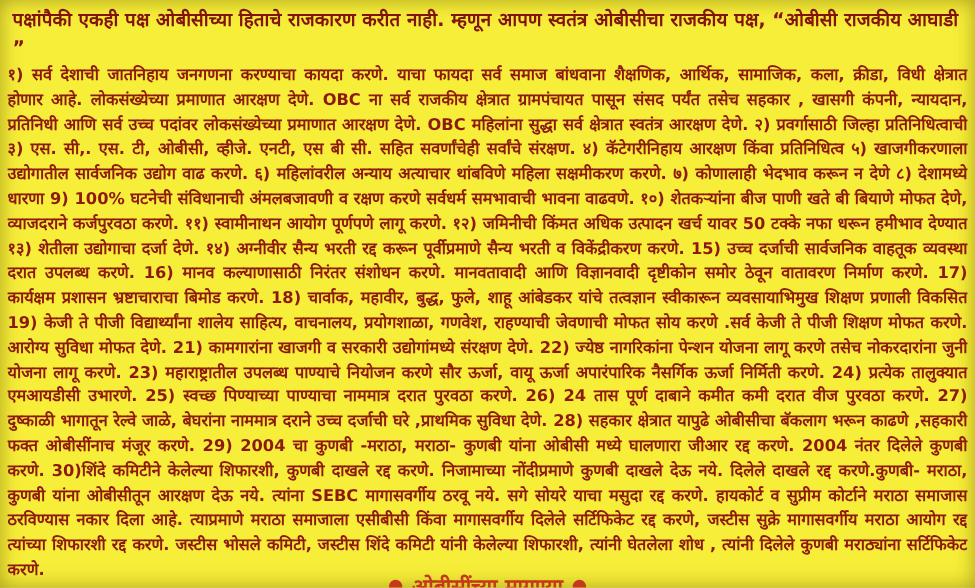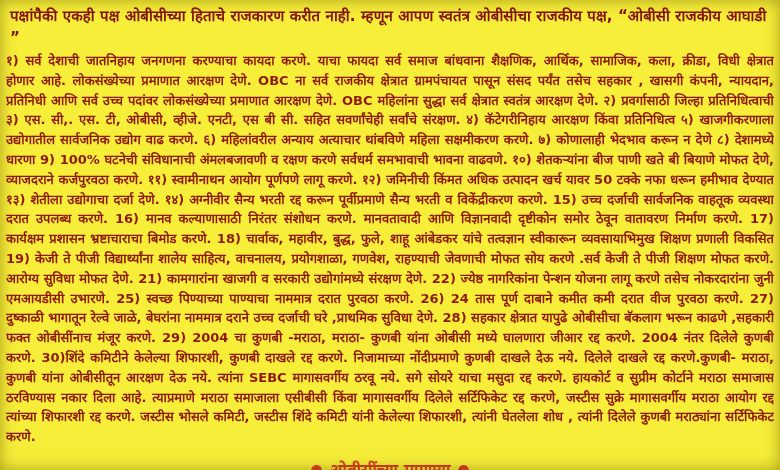--- a/index.html
+++ b/index.html
@@ -74,20 +74,21 @@
       <div class="body-line">प्रतिनिधी आणि सर्व उच्च पदांवर लोकसंख्येच्या प्रमाणात आरक्षण देणे.  OBC महिलांना सुद्धा सर्व क्षेत्रात स्वतंत्र आरक्षण देणे. २) प्रवर्गासाठी जिल्हा प्रतिनिधित्वाची हमी.</div>
       <div class="body-line">३) एस. सी,. एस. टी, ओबीसी, व्हीजे. एनटी, एस बी सी. सहित सवर्णांचेही सर्वांचे संरक्षण. ४) कॅटेगरीनिहाय आरक्षण किंवा प्रतिनिधित्व ५) खाजगीकरणाला विरोध,</div>
       <div class="body-line">उद्योगातील सार्वजनिक उद्योग वाढ करणे. ६) महिलांवरील अन्याय अत्याचार थांबविणे महिला सक्षमीकरण करणे. ७) कोणालाही भेदभाव करून न देणे ८) देशामध्ये धर्म</div>
       <div class="body-line">धारणा 9) 100% घटनेची संविधानाची अंमलबजावणी व रक्षण करणे सर्वधर्म समभावाची भावना वाढवणे.  १०) शेतकऱ्यांना बीज पाणी खते बी बियाणे मोफत देणे, नाममात्र</div>
       <div class="body-line">व्याजदराने कर्जपुरवठा करणे. ११) स्वामीनाथन आयोग पूर्णपणे लागू करणे. १२) जमिनीची किंमत अधिक उत्पादन खर्च यावर 50 टक्के नफा धरून हमीभाव देण्यात येईल.</div>
       <div class="body-line">१३) शेतीला उद्योगाचा दर्जा देणे. १४) अग्नीवीर सैन्य भरती रद्द करून पूर्वीप्रमाणे सैन्य भरती व विकेंद्रीकरण करणे. 15) उच्च दर्जाची सार्वजनिक वाहतूक व्यवस्था माफक</div>
       <div class="body-line">दरात उपलब्ध करणे. 16) मानव कल्याणासाठी निरंतर संशोधन करणे. मानवतावादी आणि विज्ञानवादी दृष्टीकोन समोर ठेवून वातावरण निर्माण करणे. 17) सर्वांसाठी न्याय</div>
       <div class="body-line">कार्यक्षम प्रशासन भ्रष्टाचाराचा बिमोड करणे. 18) चार्वाक, महावीर, बुद्ध, फुले, शाहू आंबेडकर यांचे तत्वज्ञान स्वीकारून व्यवसायाभिमुख शिक्षण प्रणाली विकसित करणे.</div>
       <div class="body-line">19) केजी ते पीजी विद्यार्थ्यांना शालेय साहित्य, वाचनालय, प्रयोगशाळा, गणवेश, राहण्याची जेवणाची मोफत सोय करणे .सर्व केजी ते पीजी शिक्षण मोफत करणे. 20) सर्व</div>
       <div class="body-line">आरोग्य सुविधा मोफत देणे. 21) कामगारांना खाजगी व सरकारी उद्योगांमध्ये संरक्षण देणे. 22) ज्येष्ठ नागरिकांना पेन्शन योजना लागू करणे तसेच नोकरदारांना जुनी पेन्शन</div>
+      <div class="body-line">योजना लागू करणे. 23) महाराष्ट्रातील उपलब्ध पाण्याचे नियोजन करणे सौर ऊर्जा, वायू ऊर्जा अपारंपारिक नैसर्गिक ऊर्जा निर्मिती करणे. 24) प्रत्येक तालुक्यात</div>
       <div class="body-line">एमआयडीसी उभारणे. 25) स्वच्छ पिण्याच्या पाण्याचा नाममात्र दरात पुरवठा करणे. 26) 24 तास पूर्ण दाबाने कमीत कमी दरात वीज पुरवठा करणे. 27) टोलमुक्त रस्ते,</div>
       <div class="body-line">दुष्काळी भागातून रेल्वे जाळे, बेघरांना नाममात्र दराने उच्च दर्जाची घरे ,प्राथमिक सुविधा देणे. 28) सहकार क्षेत्रात यापुढे ओबीसीचा बॅकलाग भरून काढणे ,सहकारी संस्था</div>
       <div class="body-line">फक्त ओबीसींनाच मंजूर करणे. 29) 2004 चा कुणबी -मराठा, मराठा- कुणबी यांना ओबीसी मध्ये घालणारा जीआर रद्द करणे. 2004 नंतर दिलेले कुणबी सर्टिफिकेट रद्द</div>
       <div class="body-line">करणे. 30)शिंदे कमिटीने केलेल्या शिफारशी, कुणबी दाखले रद्द करणे. निजामाच्या नोंदीप्रमाणे कुणबी दाखले देऊ नये. दिलेले दाखले रद्द करणे.कुणबी- मराठा, मराठा -</div>
       <div class="body-line">कुणबी यांना ओबीसीतून आरक्षण देऊ नये. त्यांना SEBC मागासवर्गीय ठरवू नये. सगे सोयरे याचा मसुदा रद्द करणे. हायकोर्ट व सुप्रीम कोर्टाने मराठा समाजास मागास</div>
       <div class="body-line">ठरविण्यास नकार दिला आहे. त्याप्रमाणे मराठा समाजाला एसीबीसी किंवा मागासवर्गीय दिलेले सर्टिफिकेट रद्द करणे, जस्टीस सुक्रे मागासवर्गीय मराठा आयोग रद्द करणे.</div>
       <div class="body-line">त्यांच्या शिफारशी रद्द करणे. जस्टीस भोसले कमिटी, जस्टीस शिंदे कमिटी यांनी केलेल्या शिफारशी, त्यांनी घेतलेला शोध , त्यांनी दिलेले कुणबी मराठ्यांना सर्टिफिकेट रद्द</div>
       <div class="body-line">करणे.</div>
     </div>
 

